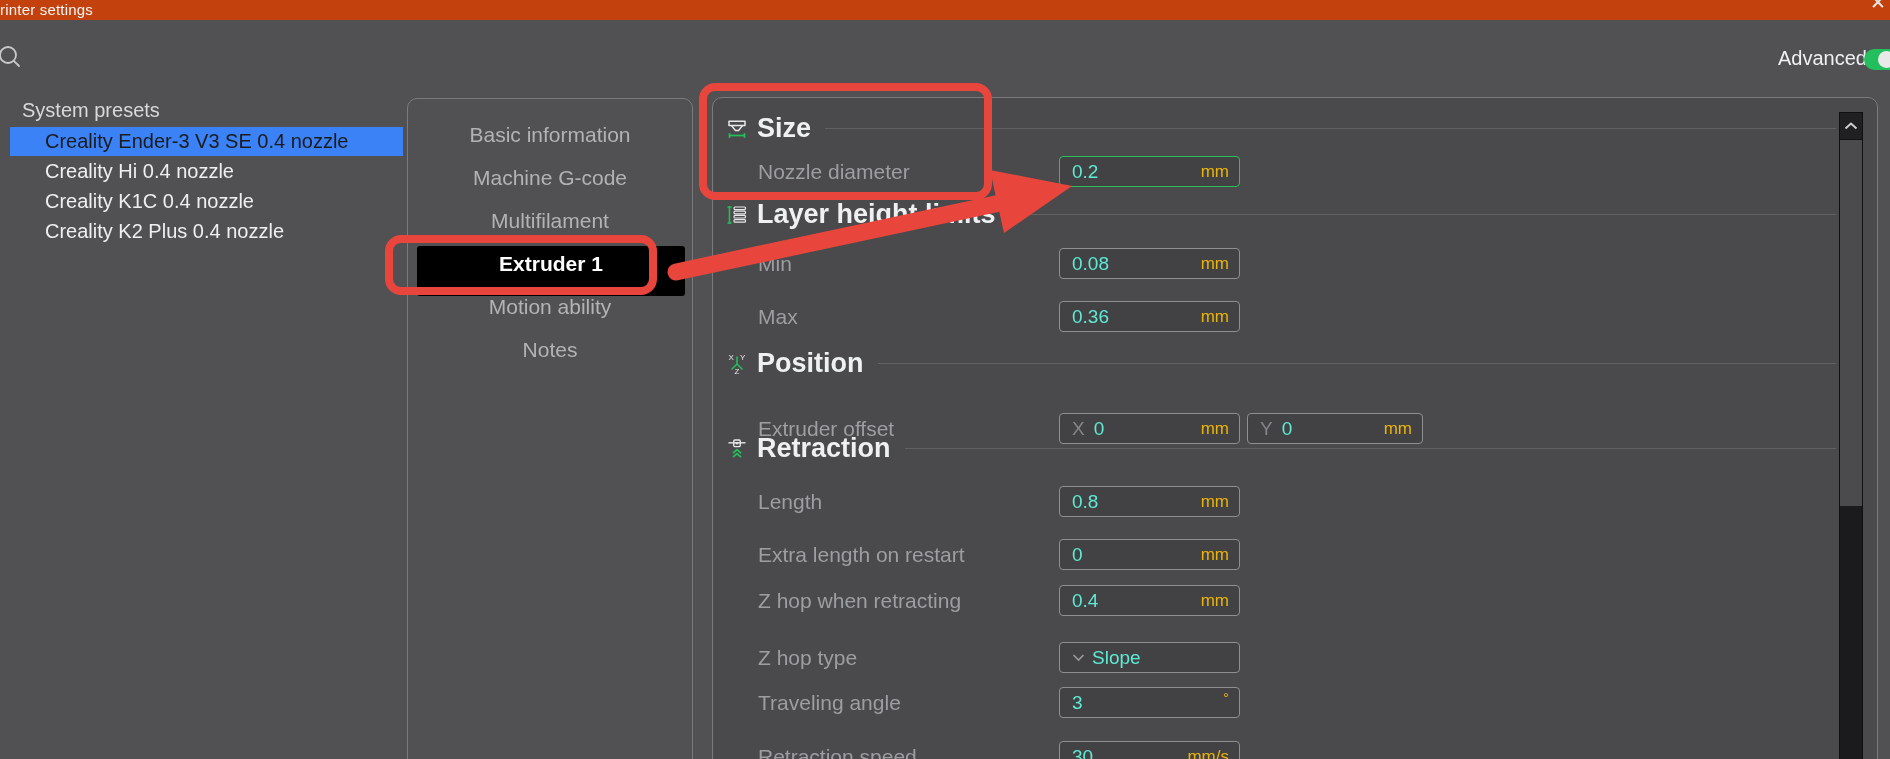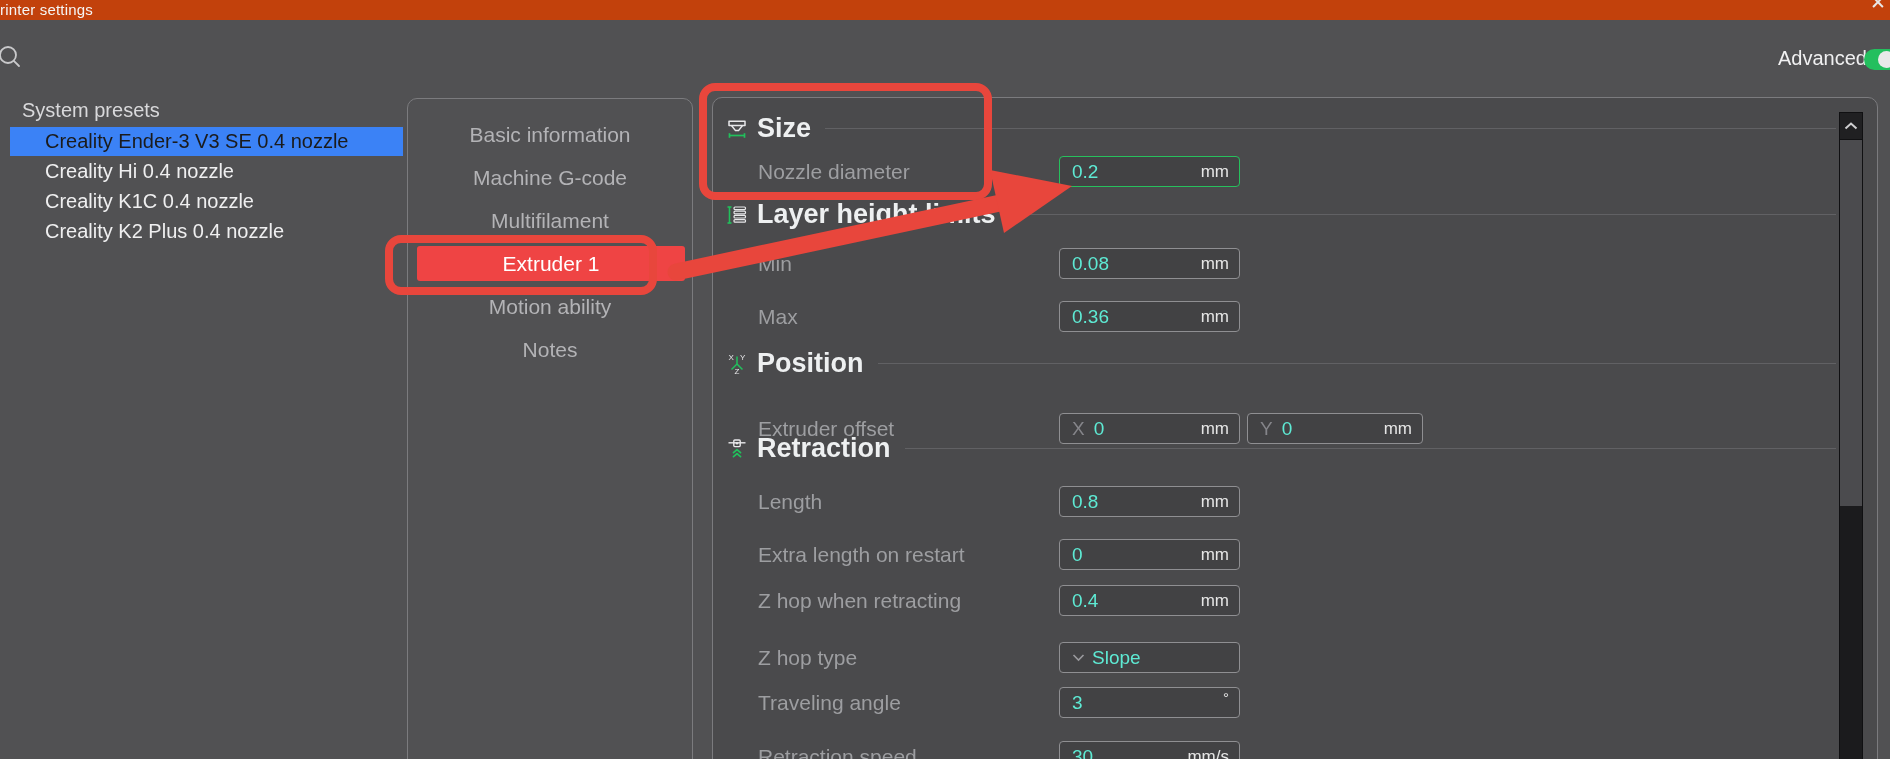--- a/index.html
+++ b/index.html
@@ -20,37 +20,37 @@
   
   .presets-header{position:absolute;left:22px;top:99px;font-size:20px;color:#d9d9db;}
   .preset-item{position:absolute;left:10px;width:393px;height:29px;line-height:29px;
     padding-left:35px;box-sizing:border-box;font-size:20px;color:#efeff0;white-space:nowrap;}
   .preset-item.selected{background:#3b82f6;color:#1b1b1b;}
   
   .nav-panel{position:absolute;left:407px;top:98px;width:286px;height:700px;
     border:1px solid #7b7b7e;border-radius:10px;box-sizing:border-box;}
   .nav-item{position:absolute;left:0;width:100%;height:26px;line-height:26px;text-align:center;
     font-size:21px;color:#b3b3b6;}
-  .nav-item.selected{left:9px;width:268px;height:35px;line-height:35px;border-radius:3px;
-    background:#ef4444;color:#fff;font-weight:normal;}
+  .nav-item.selected{left:9px;width:268px;height:50px;line-height:35px;border-radius:3px;
+    background:#000000;color:#fff;font-weight:bold;}
   
   .main-panel{position:absolute;left:712px;top:97px;width:1166px;height:700px;
     border:1px solid #7b7b7e;border-radius:10px;box-sizing:border-box;background:#4a4a4c;}
   .sec-header{position:absolute;left:13px;right:41px;height:28px;display:flex;align-items:center;}
   .sec-header .ico{width:22px;height:22px;flex:0 0 auto;}
   .sec-title{margin-left:9px;font-size:27px;font-weight:bold;color:#eef0f1;white-space:nowrap;}
   .sec-line{flex:1;height:1px;background:#616164;margin-left:14px;}
   .srow{position:absolute;left:45px;right:41px;height:31px;}
   .srow .rlabel{font-size:21px;color:#9d9ea1;line-height:31px;white-space:nowrap;}
   .ibox{position:absolute;top:0;left:301px;width:181px;height:31px;box-sizing:border-box;
     background:#424244;border:1px solid #8f8f92;border-radius:4px;
     display:flex;align-items:center;padding:0 10px 0 12px;}
   .ibox.green{border-color:#27c05d;}
   .ibox .val{font-size:19px;color:#5eead4;white-space:nowrap;}
-  .ibox .unit{margin-left:auto;font-size:17px;color:#e5e5e5;}
+  .ibox .unit{margin-left:auto;font-size:17px;color:#eab308;}
   .ibox .unit.deg{font-size:15px;position:relative;top:-5px;}
   .ibox .prefix{font-size:19px;color:#85858a;margin-right:9px;}
   .ibox.second{left:489px;width:176px;}
   .ibox .chev{margin-right:7px;display:flex;align-items:center;}
   
   .scrollbar{position:absolute;top:14px;right:14px;width:24px;height:660px;}
   .sb-btn{position:absolute;top:0;left:0;right:0;height:28px;background:#202022;
     border:1px solid #101012;box-sizing:border-box;display:flex;align-items:center;justify-content:center;}
   .sb-track{position:absolute;top:28px;left:0;right:0;bottom:-20px;background:#1b1b1d;
     border-left:1px solid #101012;border-right:1px solid #101012;box-sizing:border-box;}

